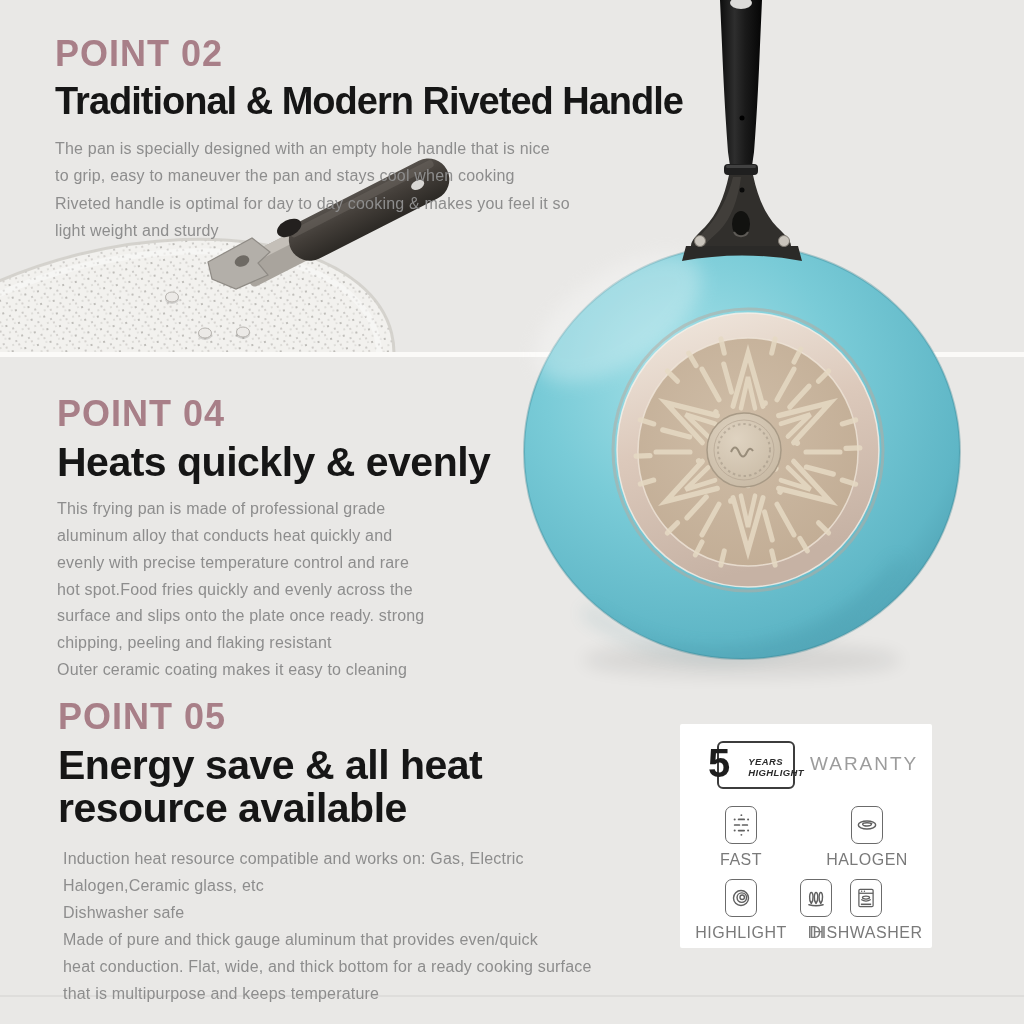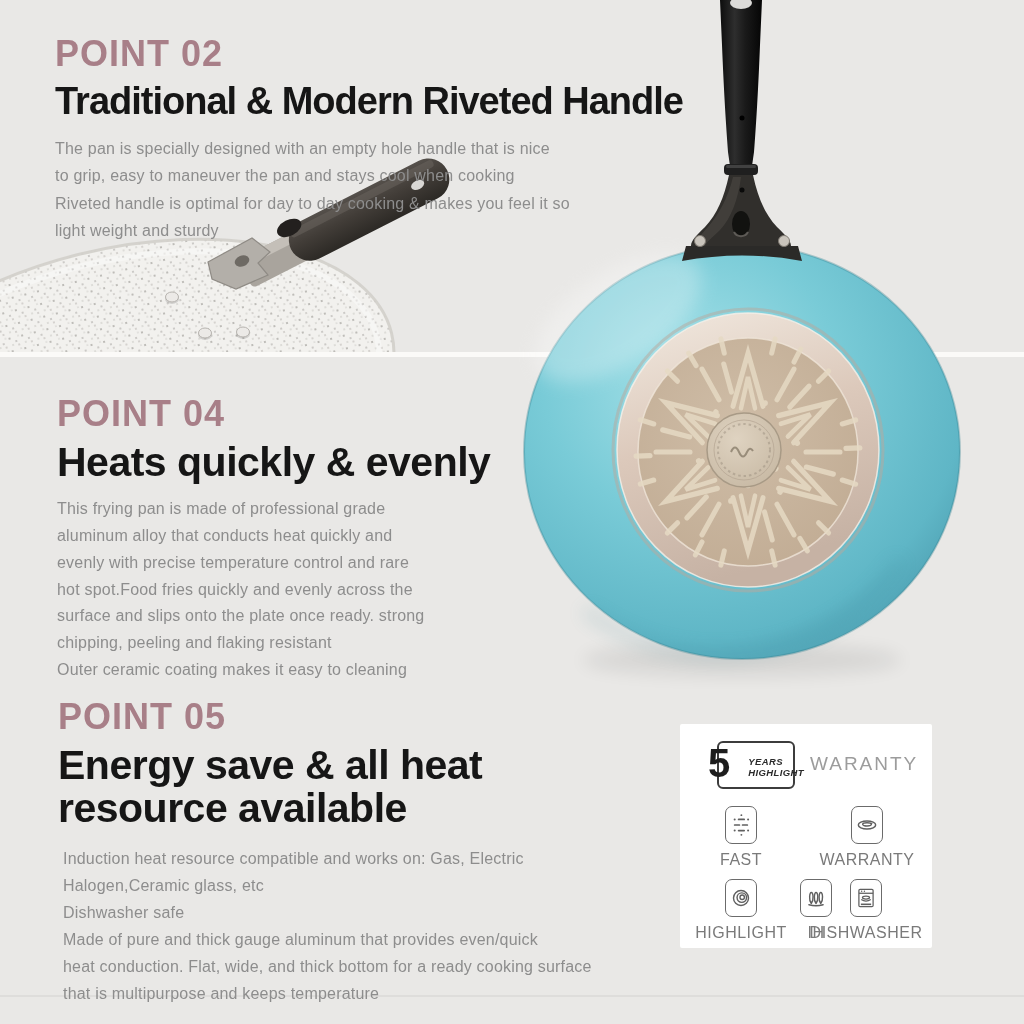--- a/index.html
+++ b/index.html
@@ -247,21 +247,21 @@
       <div class="icon-label">FAST</div>
     </div>
     <div class="cell r1 c3">
       <div class="icon-box">
         <svg width="26" height="30" viewBox="0 0 32 38" stroke="#5f5f5f" stroke-width="1.8" fill="none">
           <ellipse cx="16" cy="19" rx="11" ry="5"></ellipse>
           <ellipse cx="16" cy="18.2" rx="5.5" ry="2"></ellipse>
           <circle cx="22" cy="17" r="0.9" fill="#5f5f5f" stroke="none"></circle>
         </svg>
       </div>
-      <div class="icon-label">WARRANTY</div>
+      <div class="icon-label">HALOGEN</div>
     </div>
 
     <div class="cell r2 c1">
       <div class="icon-box">
         <svg width="26" height="30" viewBox="0 0 32 38" stroke="#5f5f5f" stroke-width="1.8" fill="none">
           <circle cx="16" cy="19" r="9.5"></circle>
           <circle cx="17" cy="18.5" r="6"></circle>
           <circle cx="17.5" cy="18" r="2.8"></circle>
         </svg>
       </div>

